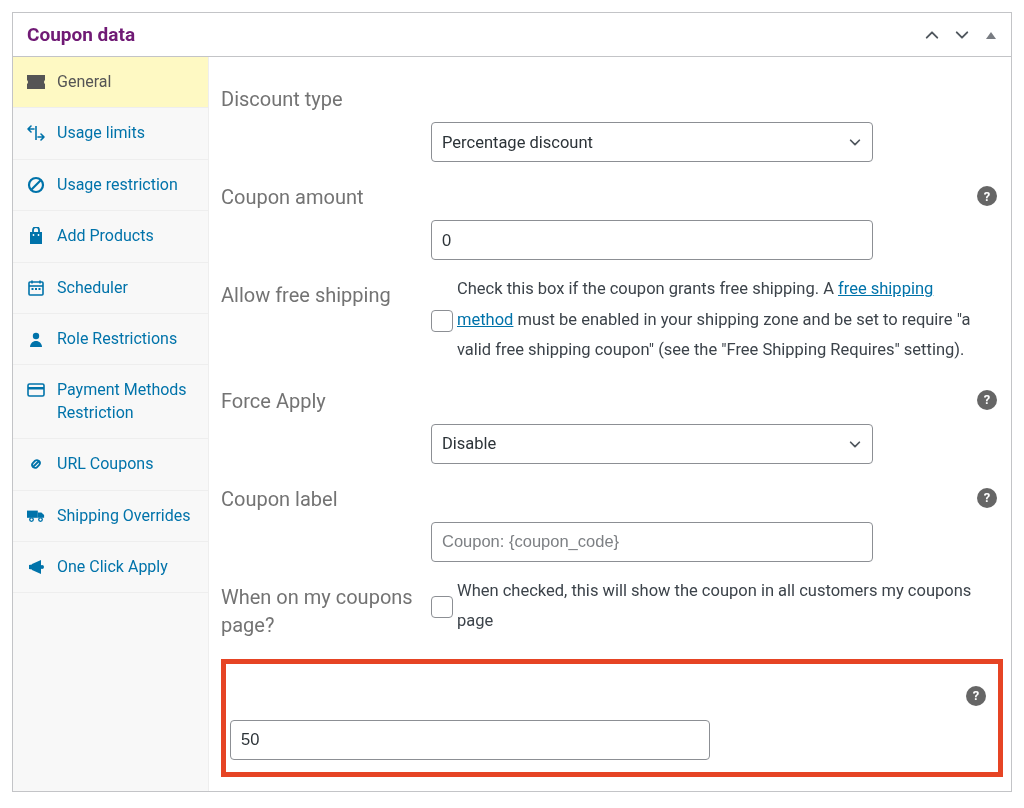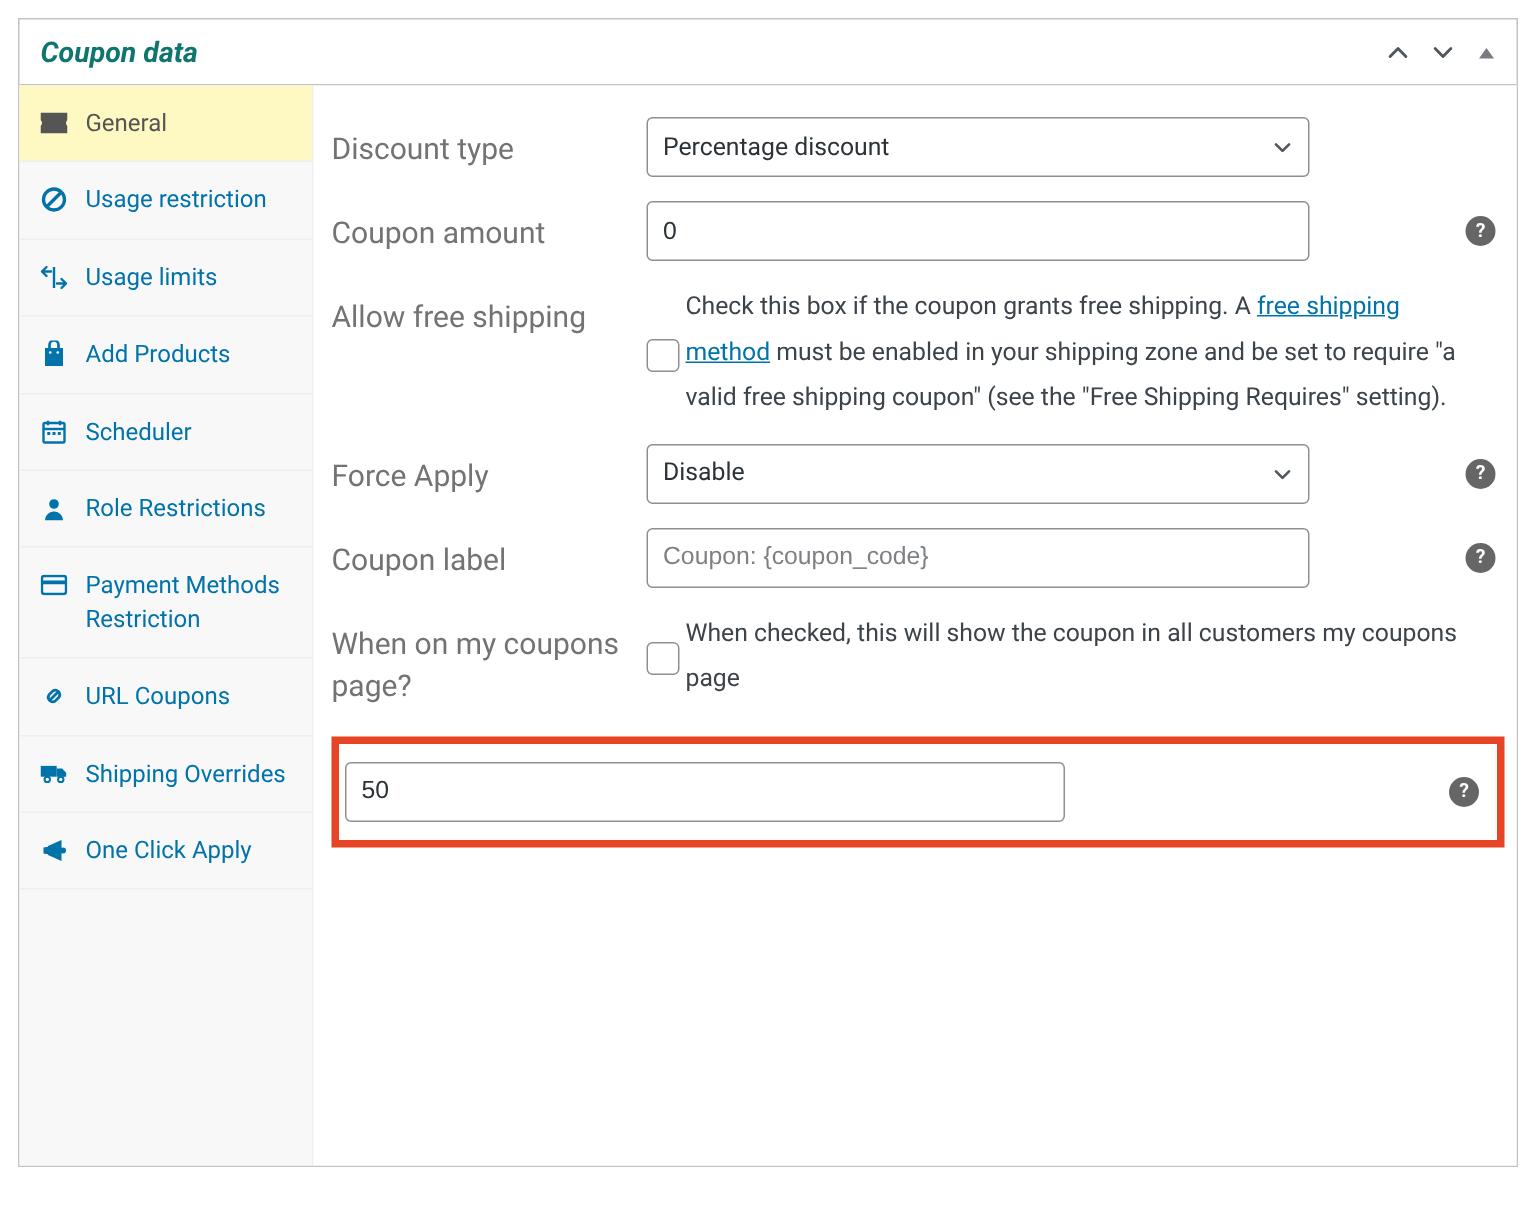--- a/index.html
+++ b/index.html
@@ -19,22 +19,21 @@
     display: flex;
     align-items: center;
     justify-content: space-between;
     padding: 10px 14px;
     border-bottom: 1px solid #c3c4c7;
   }
   .panel-header h3 {
     margin: 0;
     font-size: 19px;
     font-weight: 700;
-    color: #0f766e;
-    font-style: italic;
+    color: #701a75;
   }
   .panel-header .panel-controls {
     display: flex;
     gap: 16px;
     align-items: center;
     color: #50575e;
   }
   .panel-body {
     display: flex;
     min-height: 720px;
@@ -98,20 +97,21 @@
     gap: 14px;
     padding-right: 6px;
   }
   .field-row .control-inner {
     flex: 1;
   }
   .select-wrap, .text-input {
     position: relative;
     width: 442px;
     max-width: 100%;
+    margin-top: 44px;
   }
   .select-box {
     width: 100%;
     height: 40px;
     border: 1px solid #8c8f94;
     border-radius: 4px;
     background: #fff;
     padding: 0 36px 0 10px;
     font-size: 16.5px;
     color: #2c3338;
@@ -216,38 +216,38 @@
                 <svg width="18" height="14" viewBox="0 0 18 14">
                     <path d="M0 0h18v5a2.5 2.5 0 0 0 0 4v5H0V9a2.5 2.5 0 0 0 0-4V0z" fill="#555"></path>
                   </svg>
               </span>
               <span class="stext">General</span>
             </a>
           </li>
           <li>
             <a>
               <span class="sicon">
-                <svg width="18" height="18" viewBox="0 0 18 18">
-                    <circle cx="9" cy="9" r="7" fill="none" stroke="#0073aa" stroke-width="2.2"></circle>
-                    <line x1="4.5" y1="13.5" x2="13.5" y2="4.5" stroke="#0073aa" stroke-width="2.2"></line>
-                  </svg>
-              </span>
-              <span class="stext">Usage restriction</span>
-            </a>
-          </li>
-          <li>
-            <a>
-              <span class="sicon">
                 <svg width="18" height="16" viewBox="0 0 18 16">
                     <line x1="9" y1="1" x2="9" y2="15" stroke="#0073aa" stroke-width="1.6"></line>
                     <path d="M7 4 L1 4 M4 1 L1 4 L4 7" fill="none" stroke="#0073aa" stroke-width="1.6" stroke-linecap="round" stroke-linejoin="round"></path>
                     <path d="M11 12 L17 12 M14 9 L17 12 L14 15" fill="none" stroke="#0073aa" stroke-width="1.6" stroke-linecap="round" stroke-linejoin="round"></path>
                   </svg>
               </span>
               <span class="stext">Usage limits</span>
+            </a>
+          </li>
+          <li>
+            <a>
+              <span class="sicon">
+                <svg width="18" height="18" viewBox="0 0 18 18">
+                    <circle cx="9" cy="9" r="7" fill="none" stroke="#0073aa" stroke-width="2.2"></circle>
+                    <line x1="4.5" y1="13.5" x2="13.5" y2="4.5" stroke="#0073aa" stroke-width="2.2"></line>
+                  </svg>
+              </span>
+              <span class="stext">Usage restriction</span>
             </a>
           </li>
           <li>
             <a>
               <span class="sicon">
                 <svg width="16" height="18" viewBox="0 0 16 18">
                     <path d="M2 5h12v12H2z" fill="#0073aa"></path>
                     <path d="M5 5V3a3 3 0 0 1 6 0v2" fill="none" stroke="#0073aa" stroke-width="1.8"></path>
                     <circle cx="5.5" cy="8" r=".9" fill="#fff"></circle>
                     <circle cx="10.5" cy="8" r=".9" fill="#fff"></circle>

